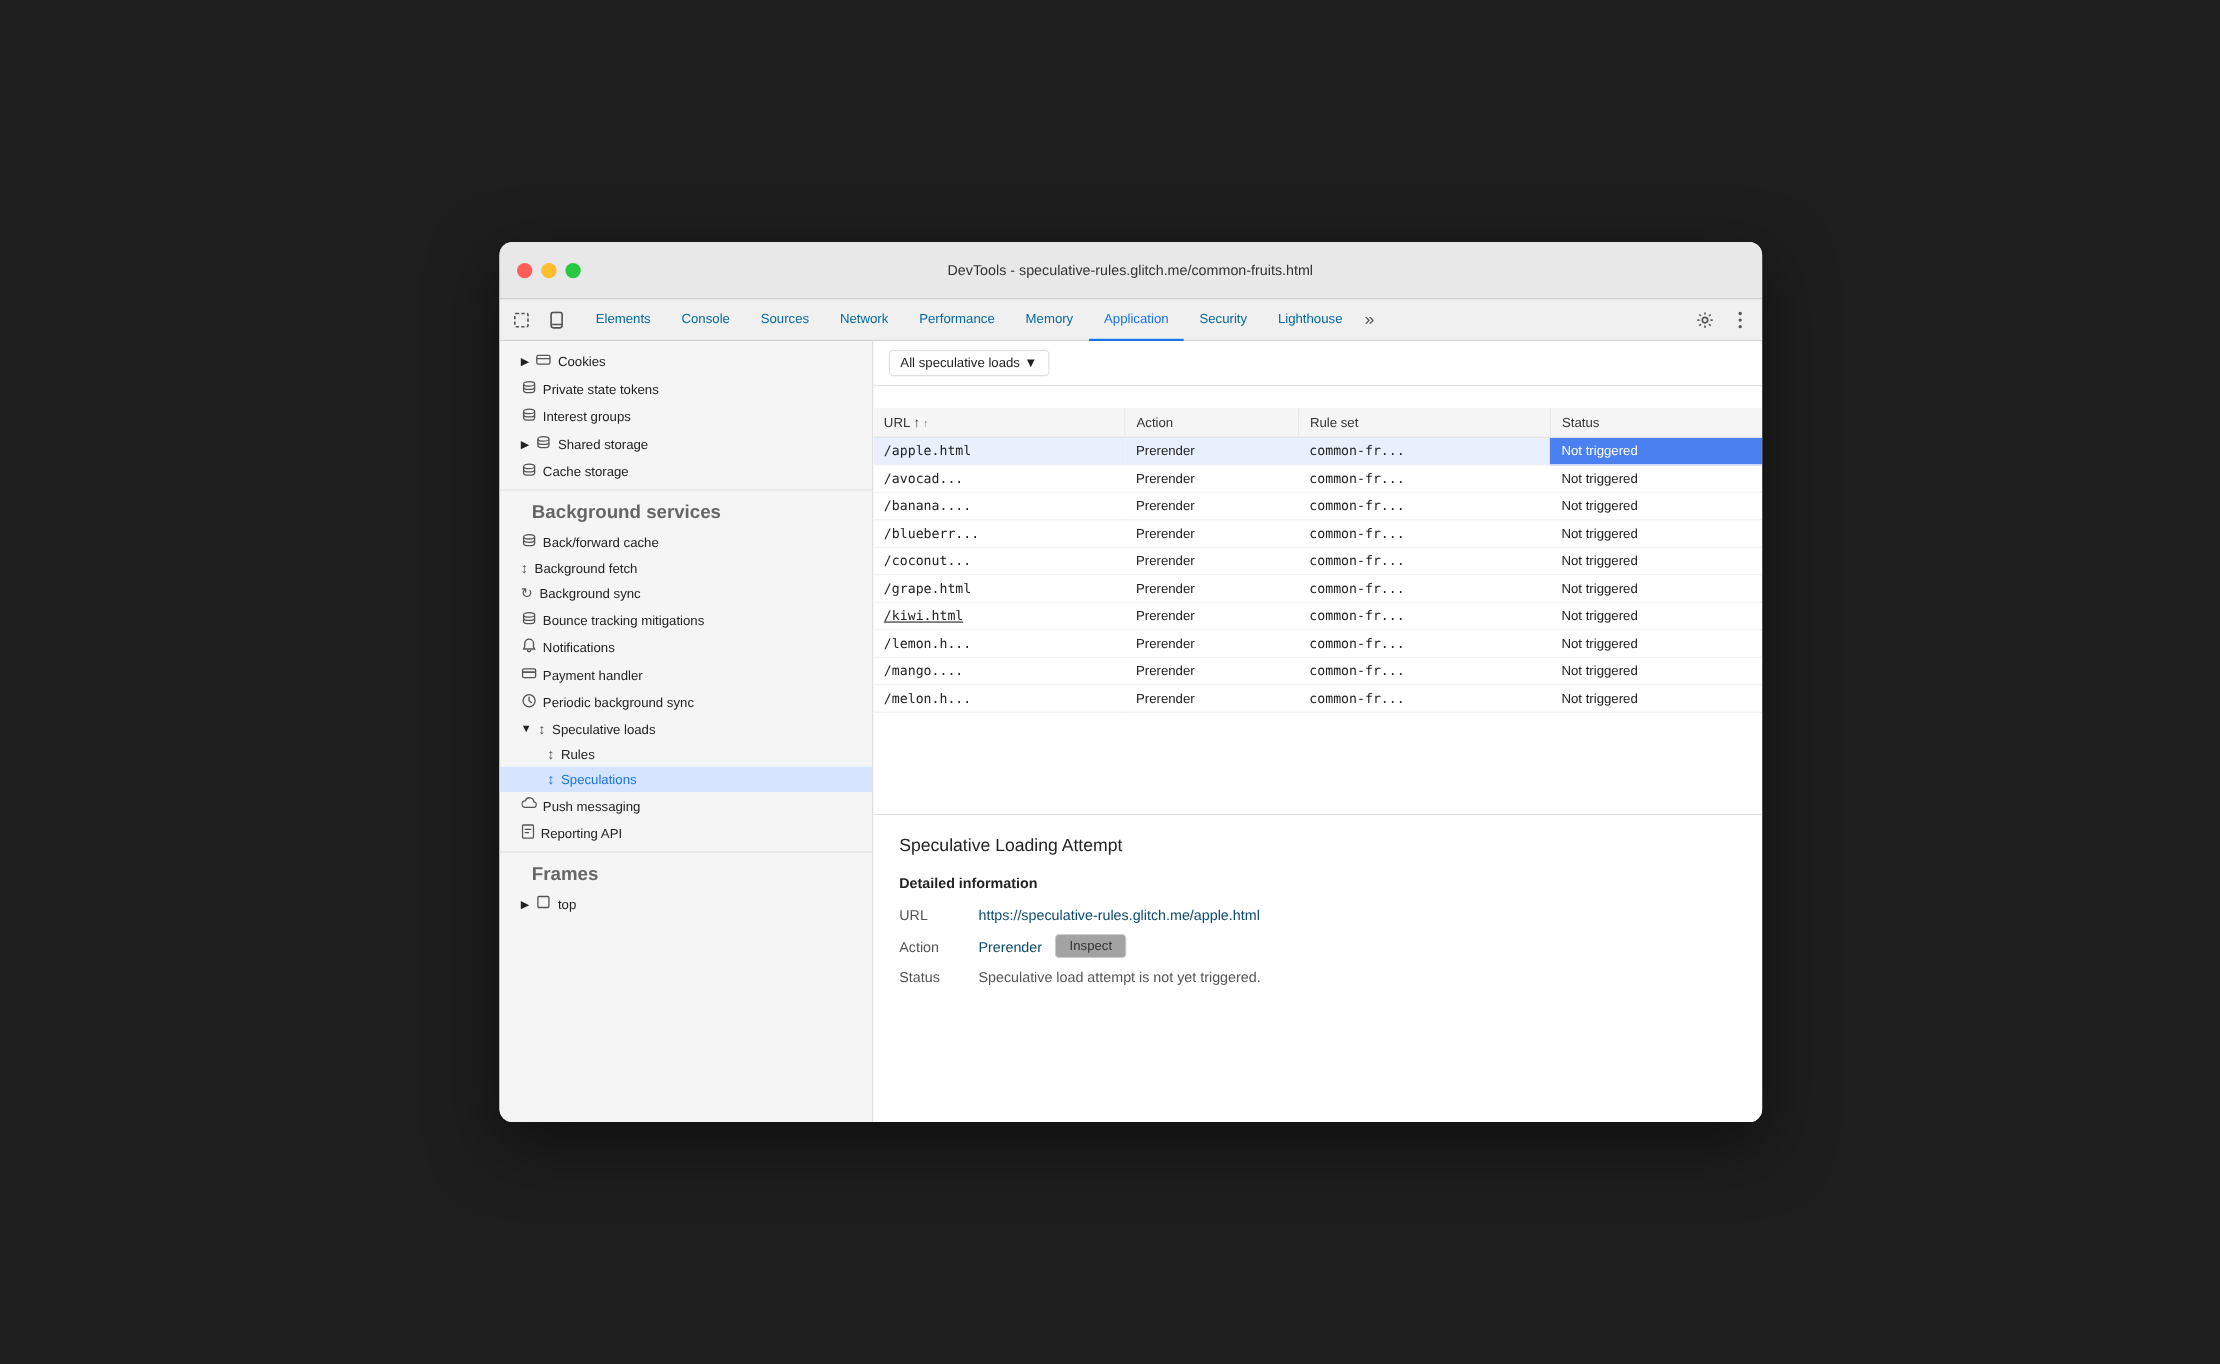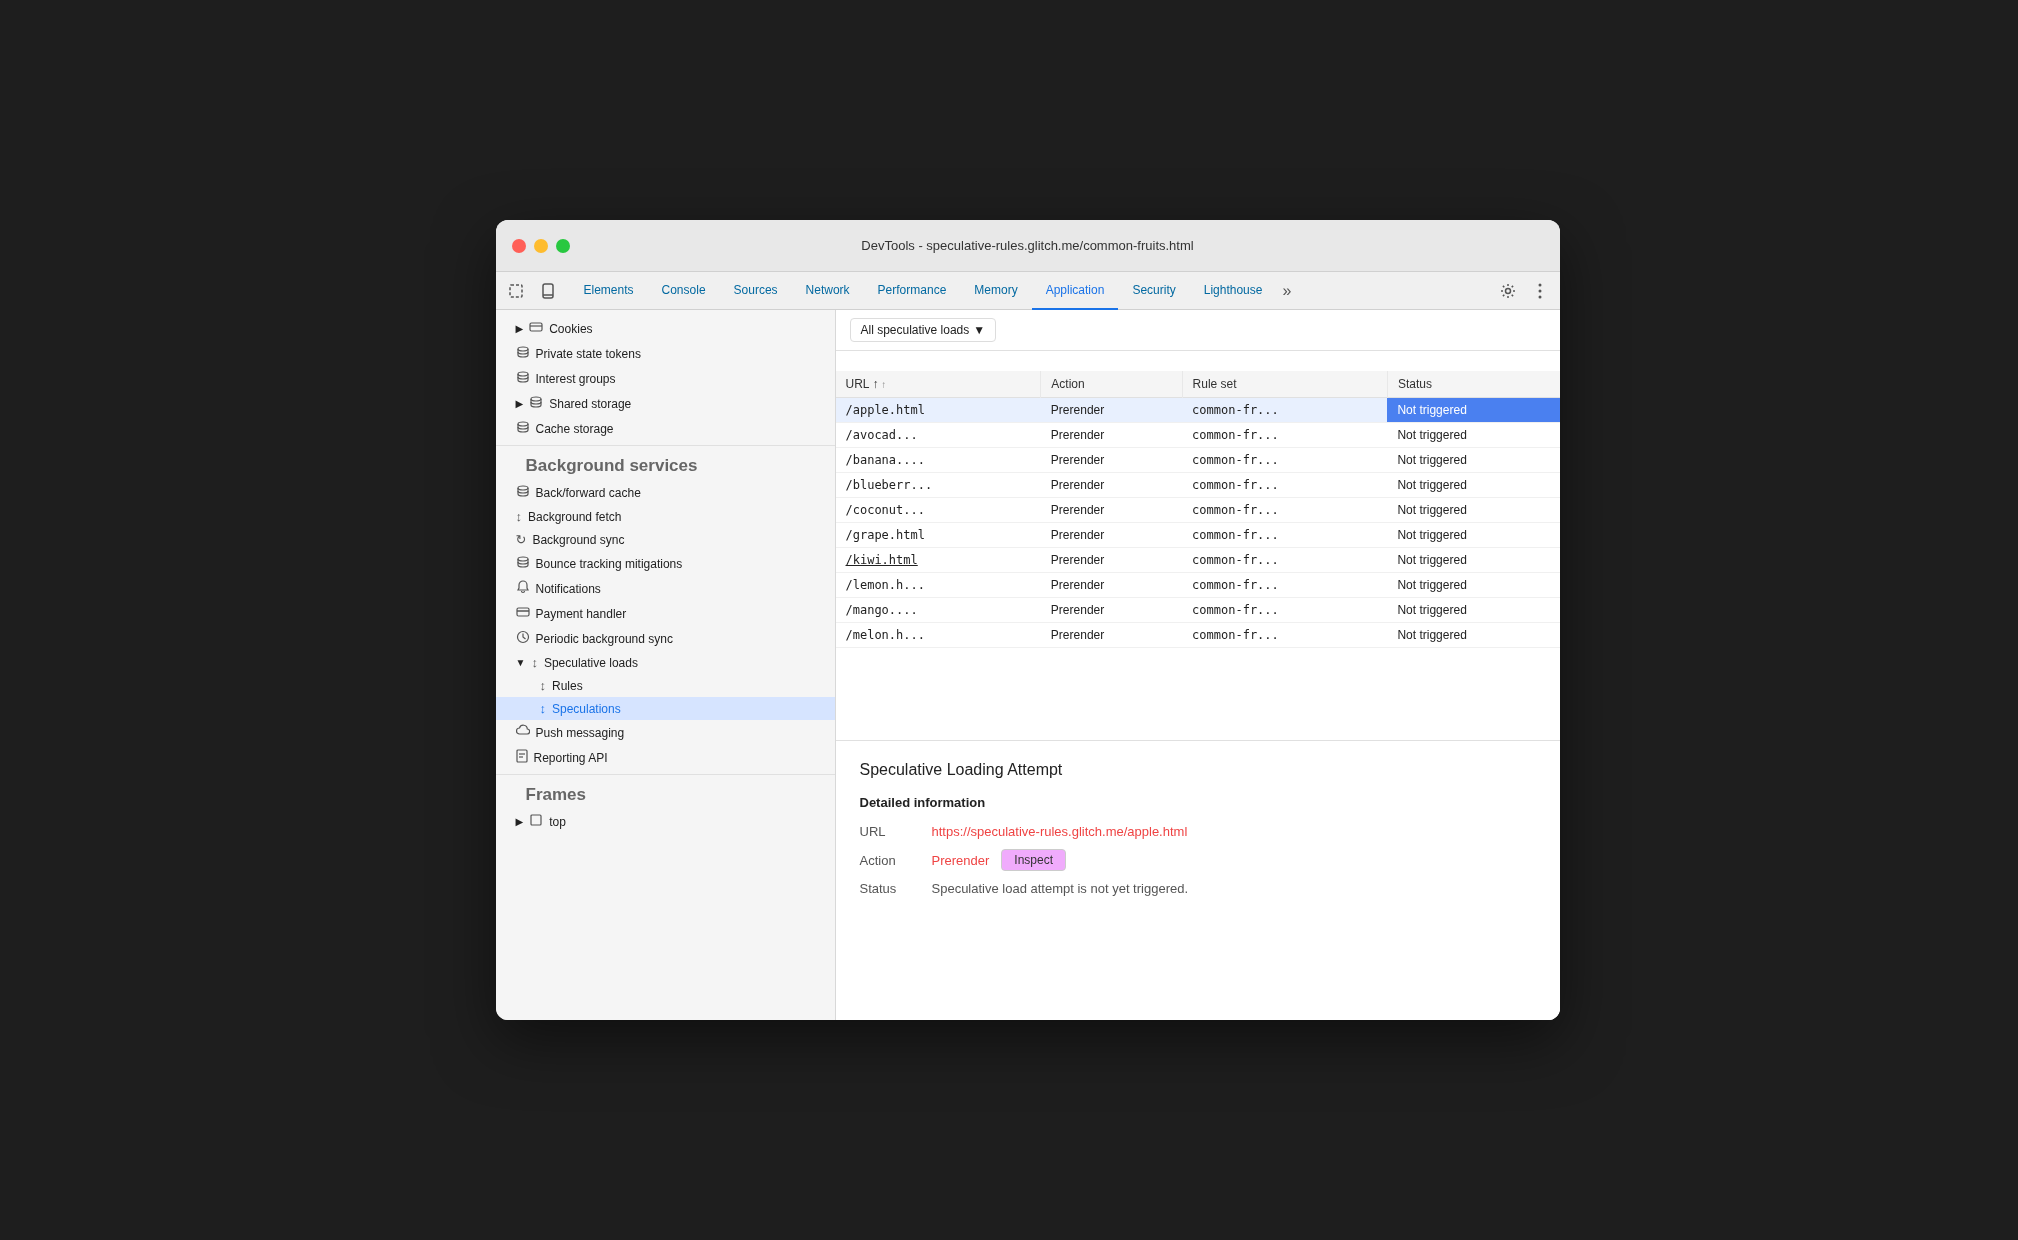--- a/index.html
+++ b/index.html
@@ -6,21 +6,21 @@
     body {
       background: #1e1e1e;
       display: flex;
       justify-content: center;
       align-items: center;
       min-height: 100vh;
       font-family: -apple-system, BlinkMacSystemFont, 'Helvetica Neue', Arial, sans-serif;
     }
 
     .window {
-      width: 1064px;
+      width: 1148px;
       background: #f5f5f5;
       border-radius: 12px;
       overflow: hidden;
       box-shadow: 0 20px 60px rgba(0,0,0,0.5);
       margin-left: 37px;
     }
 
     
     .titlebar {
       background: #e8e8e8;
@@ -253,27 +253,27 @@
       align-items: center;
       gap: 12px;
       margin-bottom: 10px;
       font-size: 13px;
     }
     .detail-label {
       color: #555;
       min-width: 60px;
     }
     .detail-value {
-      color: #ef4444;
+      color: #0c4a6e;
     }
     .inspect-btn {
       padding: 3px 12px;
       border: 1px solid #ccc;
       border-radius: 4px;
-      background: #f0abfc;
+      background: #a3a3a3;
       font-size: 12px;
       cursor: pointer;
       color: #333;
     }
     .detail-status-text {
       font-size: 13px;
       color: #555;
     }
   </style>
 </head>

